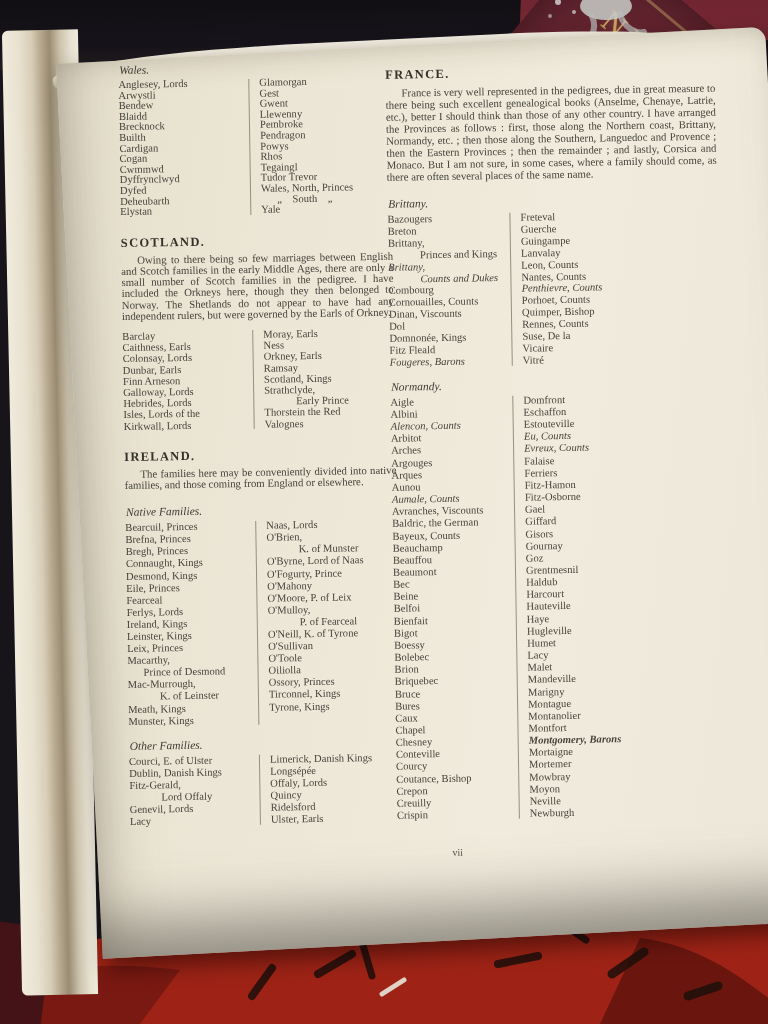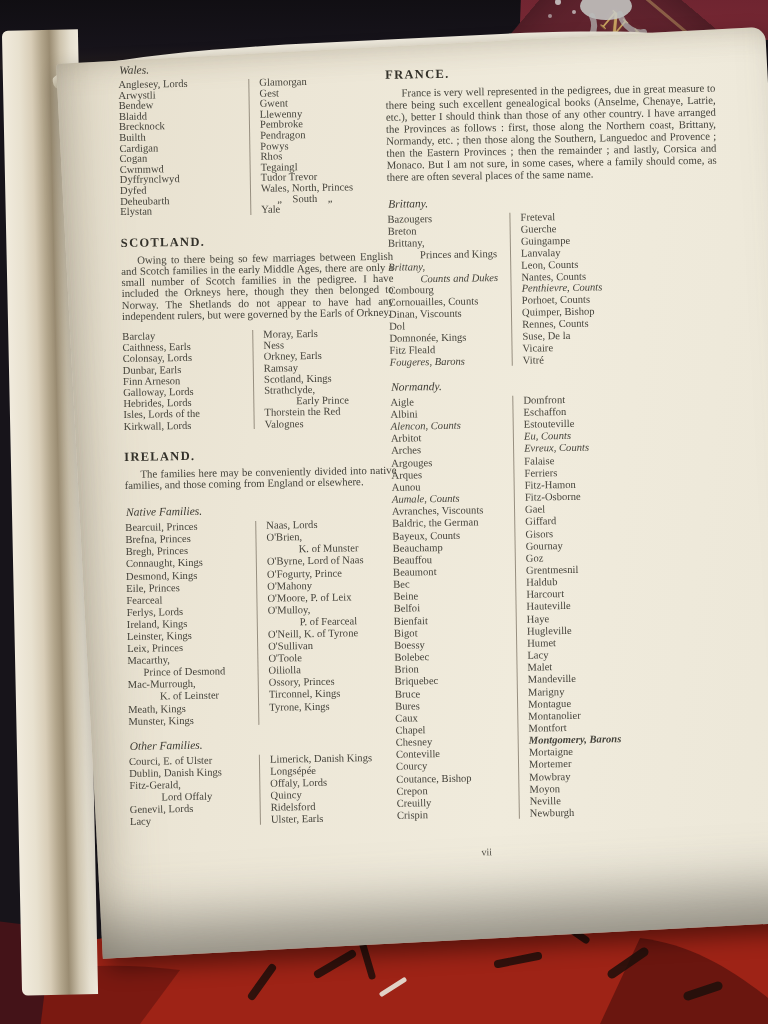--- a/index.html
+++ b/index.html
@@ -71,21 +71,21 @@
   .lh112 .li{line-height:11.2px;}
   .lh119 .li{line-height:11.9px;}
   .lh121 .li{line-height:12.1px;}
   .lh122 .li{line-height:12.15px;}
   .p112{line-height:11.2px;}
   .p120{line-height:12.0px;}
   .ind1{padding-left:16px;}
   .ind2{padding-left:32px;}
   .italic{font-style:italic;}
   .bold-italic{font-style:italic;font-weight:bold;}
-  .folio{position:absolute;left:322px;top:788px;font-size:10px;color:#4c4a42;margin-left:29px;}
+  .folio{position:absolute;left:322px;top:788px;font-size:10px;color:#4c4a42;}
   .mt18{margin-top:18px;} .mt15{margin-top:15px;} .mt12{margin-top:12px;}
   .mt9{margin-top:9px;} .mt4{margin-top:4px;}
 </style>
 </head>
 <body>
 
 <div class="scene">
 
   <div class="black-top"></div>
   <div class="red-top"></div>

